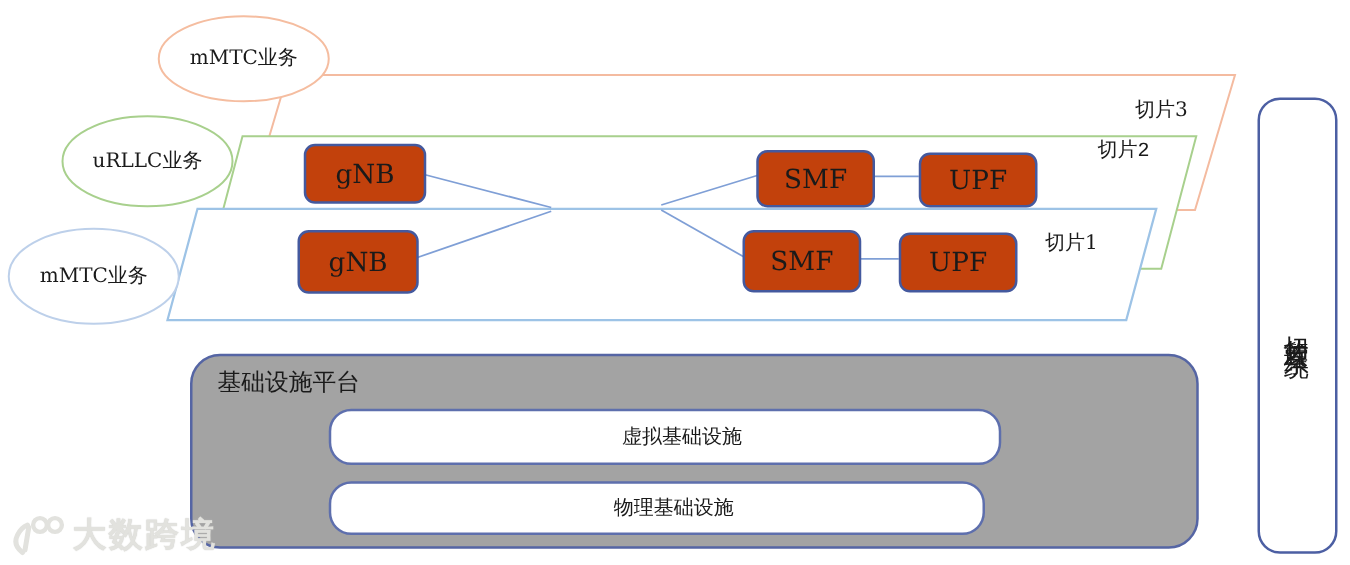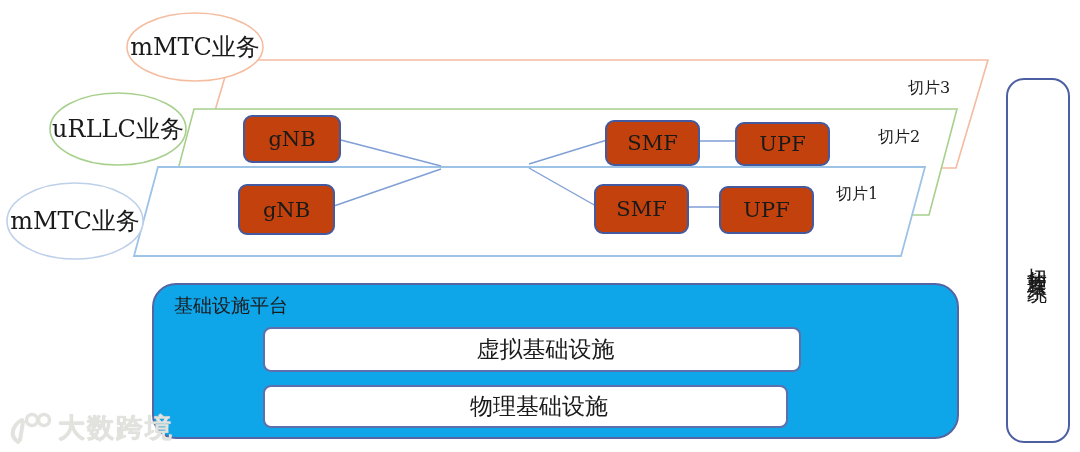--- a/index.html
+++ b/index.html
@@ -1,30 +1,30 @@
 <!DOCTYPE html>
 <html><head>
 <meta charset="utf-8">
 <style>
   html,body{margin:0;padding:0;background:#ffffff;}
   .stage{position:relative;width:1080px;height:452px;background:#ffffff;overflow:hidden;
          font-family:"DejaVu Serif","Liberation Serif",serif;color:#1a1a1a;}
   .stage svg.layer{position:absolute;left:0;top:0;}
   .lbl{position:absolute;white-space:nowrap;}
   .center{transform:translate(-50%,-50%);}
-  .service-label{font-size:24px;text-align:center;}
+  .service-label{font-size:16px;text-align:center;}
   .node{position:absolute;background:#c2410c;border:2px solid #44599E;border-radius:9px;
         display:flex;align-items:center;justify-content:center;font-size:21px;}
   .slice-label{font-size:16px;}
   .infra{position:absolute;left:152px;top:283px;width:807px;height:156px;
-         border:2px solid #5565A4;border-radius:24px;background:#0ea5e9;box-sizing:border-box;}
+         border:2px solid #5565A4;border-radius:24px;background:#a3a3a3;box-sizing:border-box;}
   .infra-title{position:absolute;left:20px;top:8px;font-size:19px;}
-  .infra-layer{position:absolute;left:109px;border:2px solid #5E6FAD;border-radius:8px;
+  .infra-layer{position:absolute;left:109px;border:2px solid #5E6FAD;border-radius:18px;
                background:#ffffff;box-sizing:border-box;display:flex;align-items:center;
-               justify-content:center;font-size:23px;padding-left:27px;}
+               justify-content:center;font-size:16px;padding-left:27px;}
   .infra-layer.l1{top:42px;width:538px;height:45px;}
   .infra-layer.l2{top:100px;width:525px;height:43px;}
   .mgmt{position:absolute;left:1006px;top:78px;width:64px;height:365px;
         border:2px solid #4C5FA3;border-radius:18px;background:#ffffff;box-sizing:border-box;
         display:flex;align-items:center;justify-content:center;}
   .mgmt-text{writing-mode:vertical-rl;text-orientation:upright;font-size:20px;letter-spacing:3px;}
   .watermark{position:absolute;left:8px;top:410px;display:flex;align-items:flex-start;gap:6px;
              font-family:"DejaVu Sans","Liberation Sans",sans-serif;
              color:#E2E2DE;font-weight:bold;font-size:27px;letter-spacing:2px;
              text-shadow:0 0 1px #c9c9c5;}
@@ -57,21 +57,21 @@
   <div class="lbl center service-label" style="left:75px;top:221px;">mMTC业务</div>
 
   <div class="node" style="left:243px;top:115px;width:94px;height:44px;">gNB</div>
   <div class="node" style="left:238px;top:184px;width:93px;height:47px;">gNB</div>
   <div class="node" style="left:605px;top:120px;width:91px;height:42px;">SMF</div>
   <div class="node" style="left:735px;top:122px;width:91px;height:40px;">UPF</div>
   <div class="node" style="left:594px;top:184px;width:91px;height:46px;">SMF</div>
   <div class="node" style="left:719px;top:186px;width:91px;height:44px;">UPF</div>
 
   <div class="lbl slice-label" style="left:908px;top:78px;">切片3</div>
-  <div class="lbl slice-label" style="left:878px;top:127px;">切片2</div>
+  <div class="lbl slice-label" style="left:878px;top:110px;font-family:Liberation Mono, monospace;">切片2</div>
   <div class="lbl slice-label" style="left:836px;top:184px;">切片1</div>
 
   <div class="infra">
     <div class="infra-title">基础设施平台</div>
     <div class="infra-layer l1">虚拟基础设施</div>
     <div class="infra-layer l2">物理基础设施</div>
   </div>
 
   <div class="mgmt">
     <div class="mgmt-text">切片管理系统</div>

